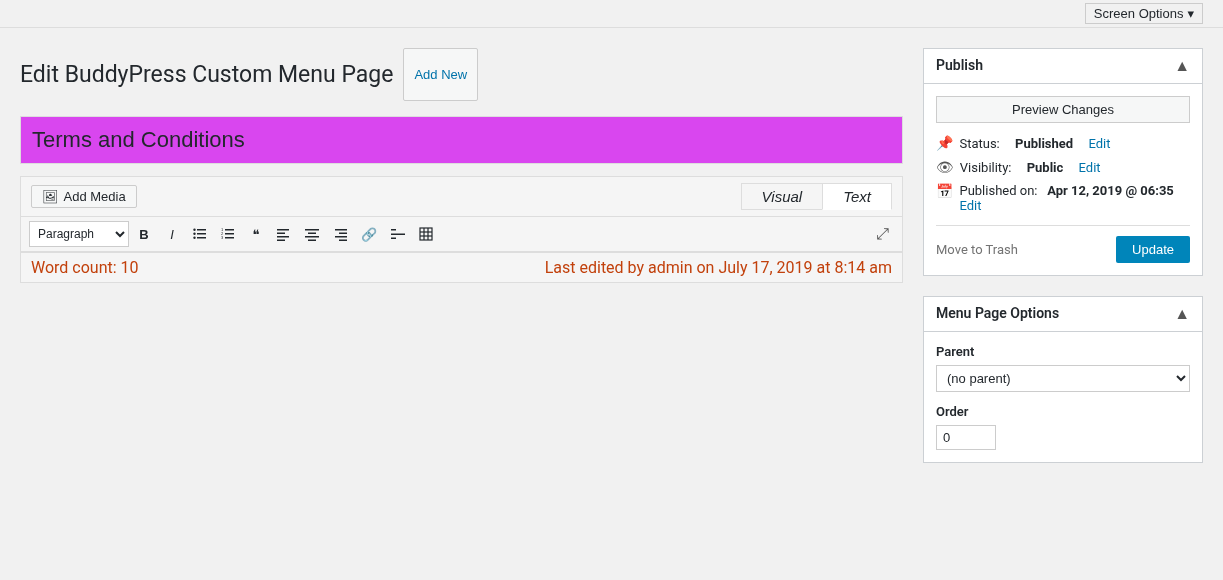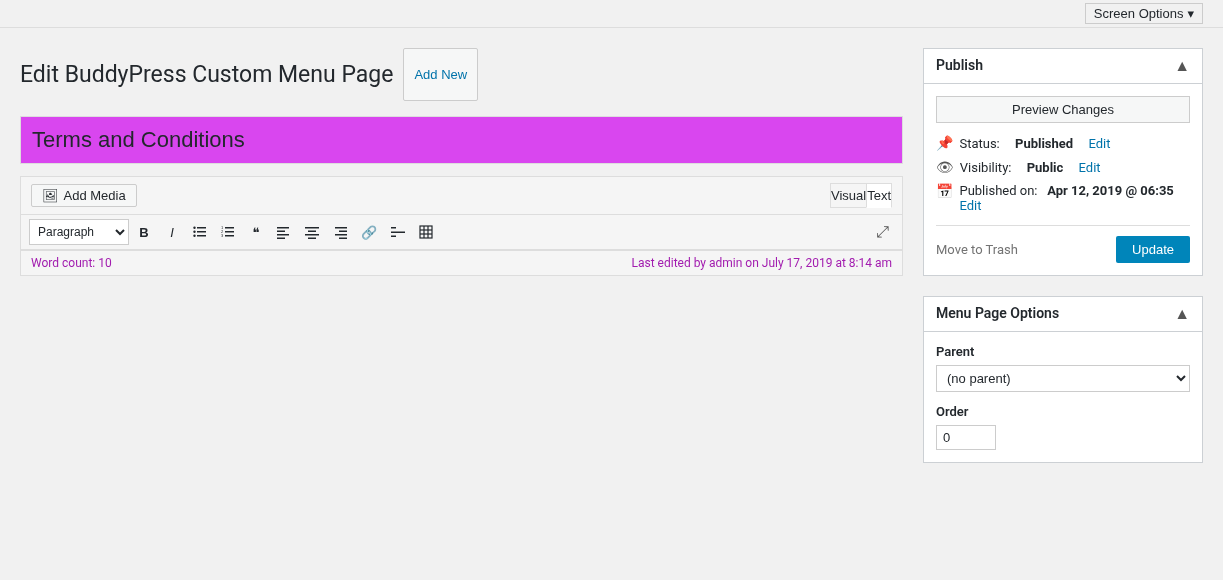--- a/index.html
+++ b/index.html
@@ -111,24 +111,25 @@
     }
 
     .visual-text-tabs {
       display: flex;
       gap: 0;
     }
 
     .tab-btn {
       background: #f5f5f5;
       border: 1px solid #ddd;
-      padding: 4px 0;
-      font-size: 13px;
-      cursor: pointer;
-      color: #23282d;
+      padding: 4px 20px;
+      font-size: 15px;
+      cursor: pointer;
+      color: #23282d;
+      font-style: italic;
     }
     .tab-btn.active {
       background: #fff;
       border-bottom-color: #fff;
       color: #23282d;
     }
     .tab-btn:first-child { border-right: none; }
 
     .editor-formatting-bar {
       display: flex;
@@ -183,22 +184,22 @@
       line-height: 1.6;
     }
 
     .editor-footer {
       display: flex;
       justify-content: space-between;
       align-items: flex-start;
       padding: 5px 10px;
       border-top: 1px solid #ddd;
       background: #f5f5f5;
-      font-size: 12px;
-      color: #a21caf;
+      font-size: 16px;
+      color: #c2410c;
     }
 
     
     .sidebar-box {
       background: #fff;
       border: 1px solid #ccd0d4;
       margin-bottom: 20px;
     }
 
     .sidebar-box-header {

